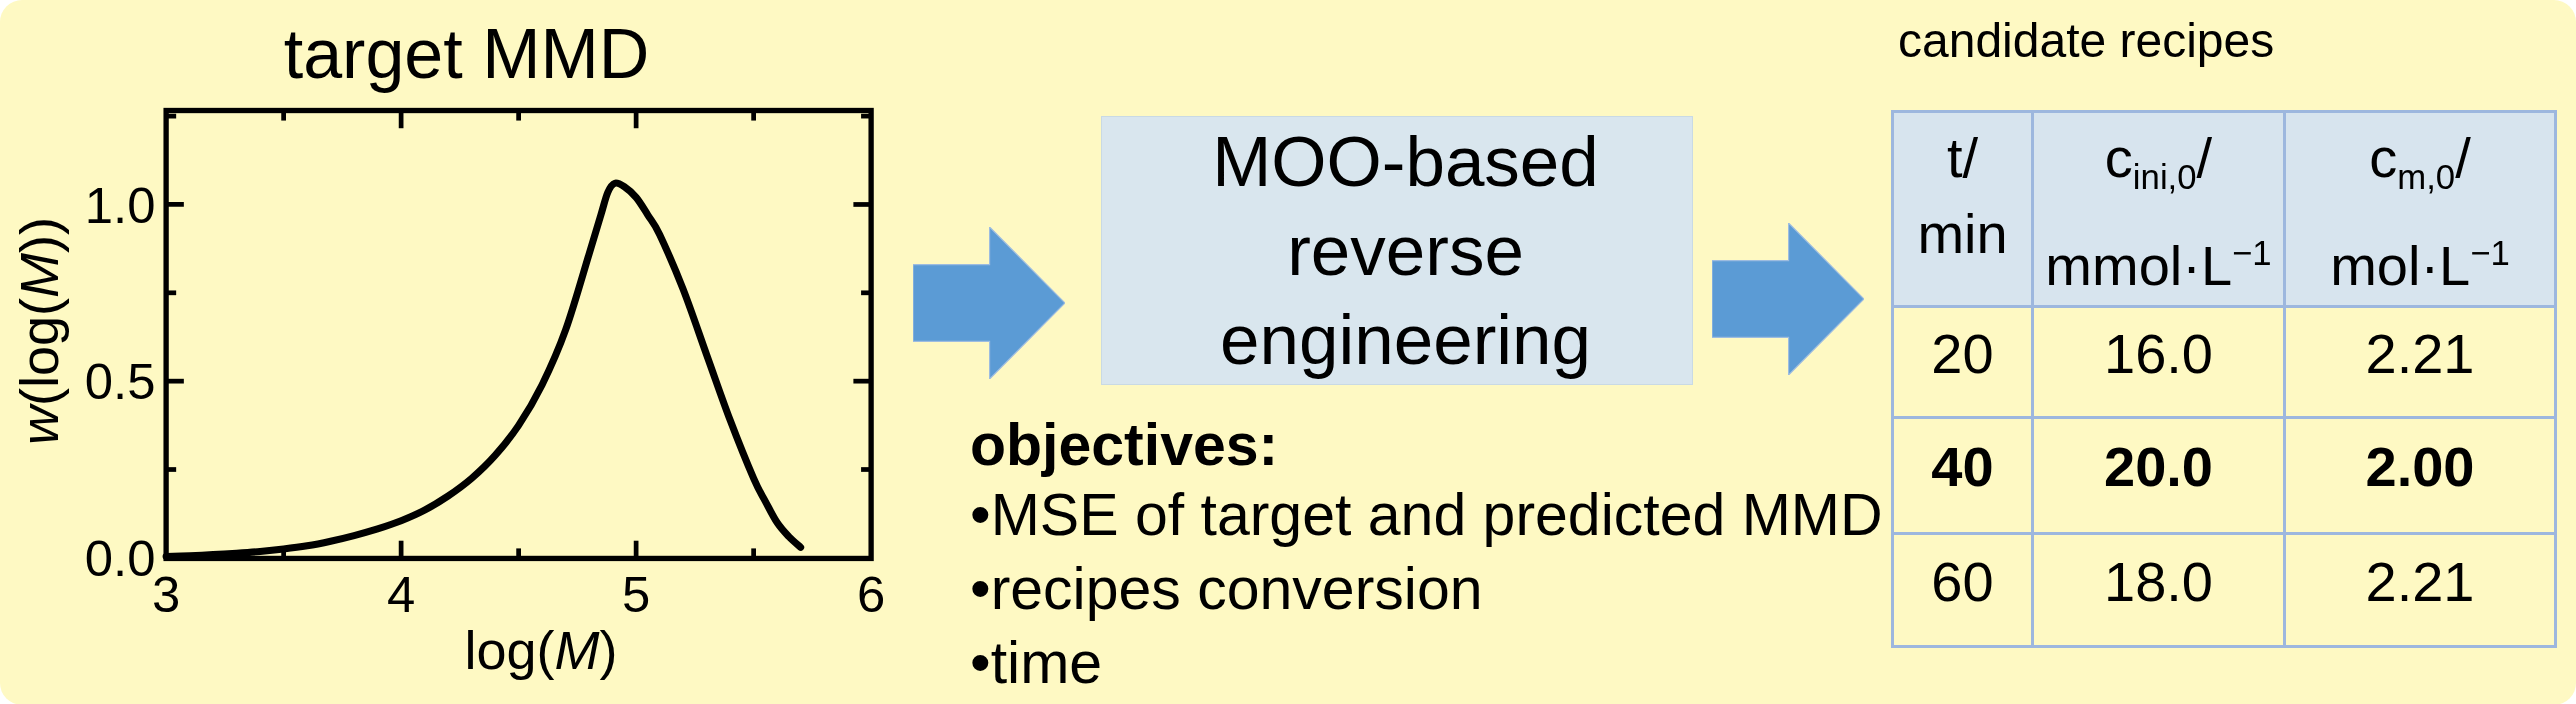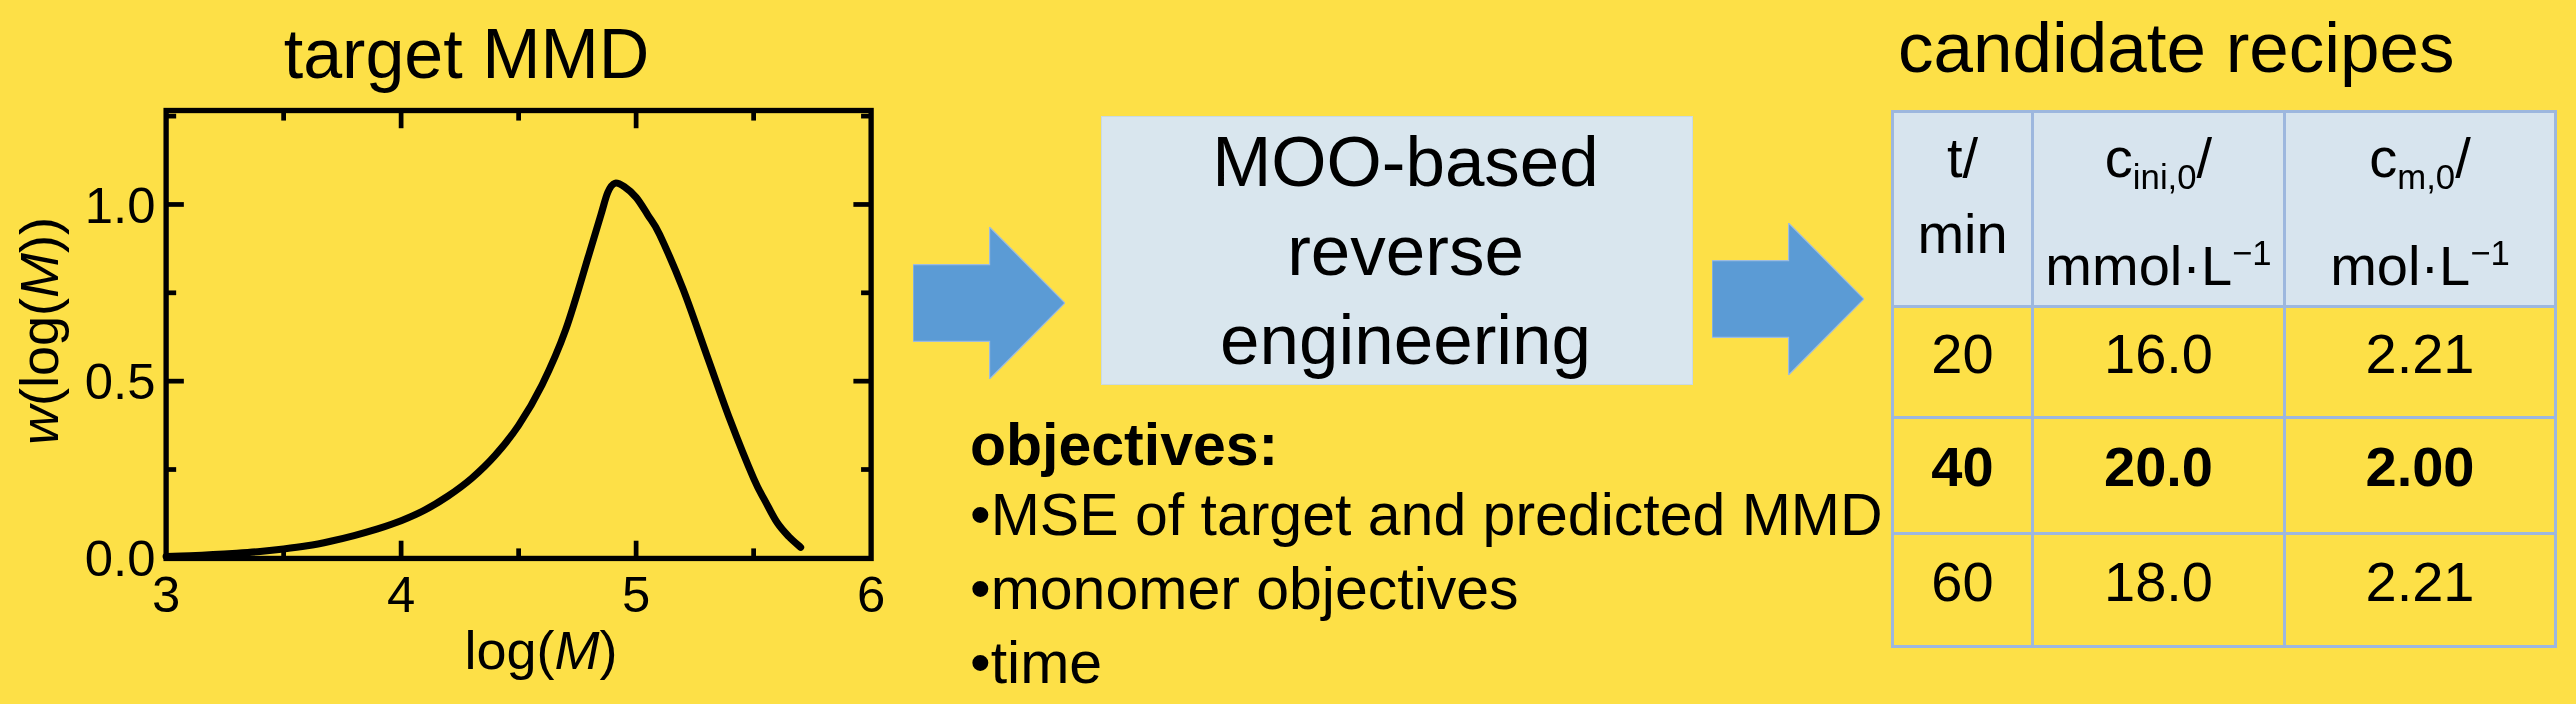--- a/index.html
+++ b/index.html
@@ -1,18 +1,18 @@
 <!DOCTYPE html>
 <html style="font-size:9.5px"><head>
 <meta charset="utf-8">
 <style>
   html,body{margin:0;padding:0;background:#fff;}
   .figure{
-    position:relative; width:2576px; height:705px; background:#fde047;
-    font-family:"Liberation Sans","DejaVu Sans",sans-serif; color:#000; overflow:hidden;
+    position:relative; width:2576px; height:705px; background:#fef9c3;
+    font-family:"Liberation Sans","DejaVu Sans",sans-serif; color:#000; overflow:hidden;border-radius:22px;
   }
   .chart-title{
     position:absolute; left:167px; top:14px; width:599px; text-align:center;
     font-size:70px; white-space:nowrap;
   }
   #chart-svg{ position:absolute; left:0; top:0; }
   #chart-svg text{ font-family:"Liberation Sans","DejaVu Sans",sans-serif; fill:#000; }
   .axis-label{ position:absolute; font-size:54px; white-space:nowrap; }
   .y-label{ left:39px; top:331px; transform:translate(-50%,-50%) rotate(-90deg); }
   .x-label{ left:521px; top:650px; transform:translate(-50%,-50%);margin-left:20px; }
@@ -20,21 +20,21 @@
   .arrow-svg{ position:absolute; }
   .moo-box{
     position:absolute; left:1101px; top:116px; width:592px; height:269px;
     box-sizing:border-box; border:1.8px solid #c9dae4; background:#d9e6ee;
     display:flex; flex-direction:column; align-items:center; justify-content:center;
     font-size:71px; line-height:89px; text-align:center; white-space:nowrap;padding-left:17px;
   }
   .objectives{ position:absolute; left:951px; top:412px; font-size:59px; white-space:nowrap;margin-left:19px; }
   .objectives-heading{ font-weight:bold; line-height:66px; }
   .objective-line{ line-height:74px; }
-  .recipes-title{ position:absolute; left:1898px; top:7px; font-size:71px; white-space:nowrap; }
+  .recipes-title{ position:absolute; left:1898px; top:13px; font-size:48px; white-space:nowrap; }
   .recipes-table{
     position:absolute; left:1891px; top:110px; border-collapse:collapse; table-layout:fixed;
   }
   .recipes-table td{
     border:3.5px solid #9db7de; text-align:center; font-size:56px; overflow:hidden;
   }
   .recipes-table tr.hdr td{
     background:#d7e4ee; vertical-align:top; padding-top:7px; line-height:76px; height:180px;
   }
   .recipes-table td.c1{ width:135px; }
@@ -104,21 +104,21 @@
     <div>engineering</div>
   </div>
 
   <svg class="arrow-svg" style="left:1712px; top:223px;" width="152" height="152" viewBox="0 0 258 258">
     <polygon points="0,64 130,64 130,0 258,129 130,258 130,194 0,194" stroke="#9dbce0" stroke-width="2" fill="#5b9bd5"></polygon>
   </svg>
 
   <div class="objectives">
     <div class="objectives-heading">objectives:</div>
     <div class="objective-line"><span>•</span><span>MSE of target and predicted MMD</span></div>
-    <div class="objective-line"><span>•</span><span>monomer objectives</span></div>
+    <div class="objective-line"><span>•</span><span>recipes conversion</span></div>
     <div class="objective-line"><span>•</span><span>time</span></div>
   </div>
 
   <div class="recipes-title">candidate recipes</div>
 
   <table class="recipes-table">
     <tbody>
         <tr class="hdr">
       <td class="c1" style="border-color: rgb(157, 183, 222); background: rgb(215, 228, 238);">
         <div>t/</div>

